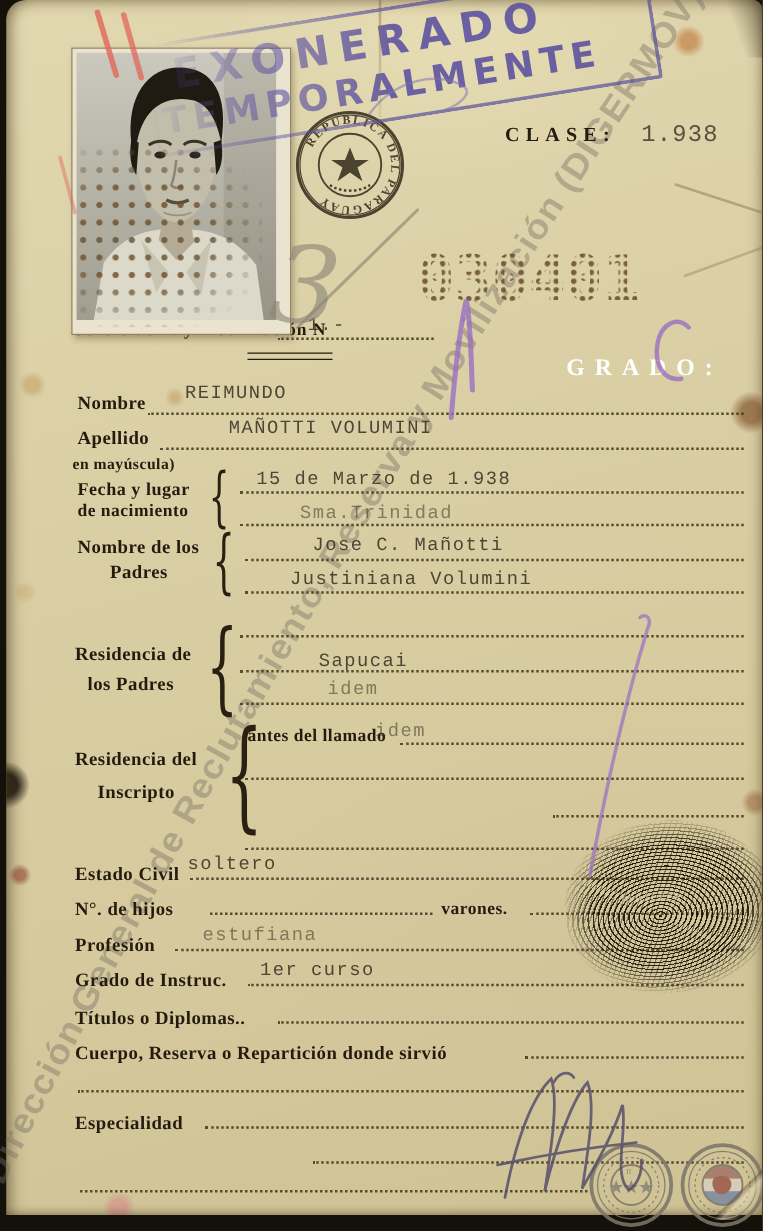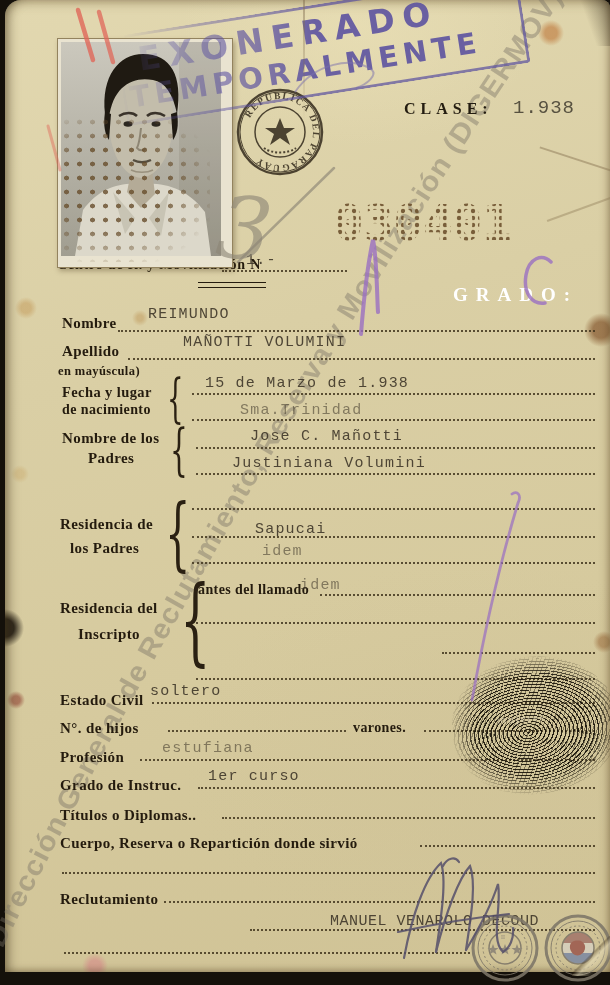--- a/index.html
+++ b/index.html
@@ -232,25 +232,24 @@
   <div class="dl" style="left:198px;top:787px;width:397px"></div>
   <div class="typ" style="left:208px;top:768px">1er curso</div>
 
   <div class="lbl" style="left:60px;top:807px">Títulos o Diplomas..</div>
   <div class="dl" style="left:222px;top:817px;width:373px"></div>
 
   <div class="lbl" style="left:60px;top:835px">Cuerpo, Reserva o Repartición donde sirvió</div>
   <div class="dl" style="left:420px;top:845px;width:175px"></div>
   <div class="dl" style="left:62px;top:872px;width:533px"></div>
 
-  <div class="lbl" style="left:60px;top:891px">Reclutamiento</div>
+  <div class="lbl" style="left:60px;top:891px">Especialidad</div>
   <div class="dl" style="left:164px;top:901px;width:431px"></div>
 
   <div class="dl" style="left:250px;top:929px;width:345px"></div>
-  <div class="typ" style="left:330px;top:913px;letter-spacing:.5px">MANUEL VENAROLO DECOUD</div>
   <div class="dl" style="left:64px;top:952px;width:406px"></div>
 
   <div class="fingerprint"></div>
   <div class="mujeres">mujeres</div>
 
   <svg class="svg-seals-bottom" width="150" height="73" viewBox="0 0 150 73">
     <g stroke="#7d7668" fill="none">
       <circle cx="37" cy="36" r="32" stroke-width="3"></circle>
       <circle cx="37" cy="36" r="27" stroke-width="1"></circle>
       <circle cx="37" cy="36" r="22" stroke-width="1" stroke-dasharray="2 2.5"></circle>

